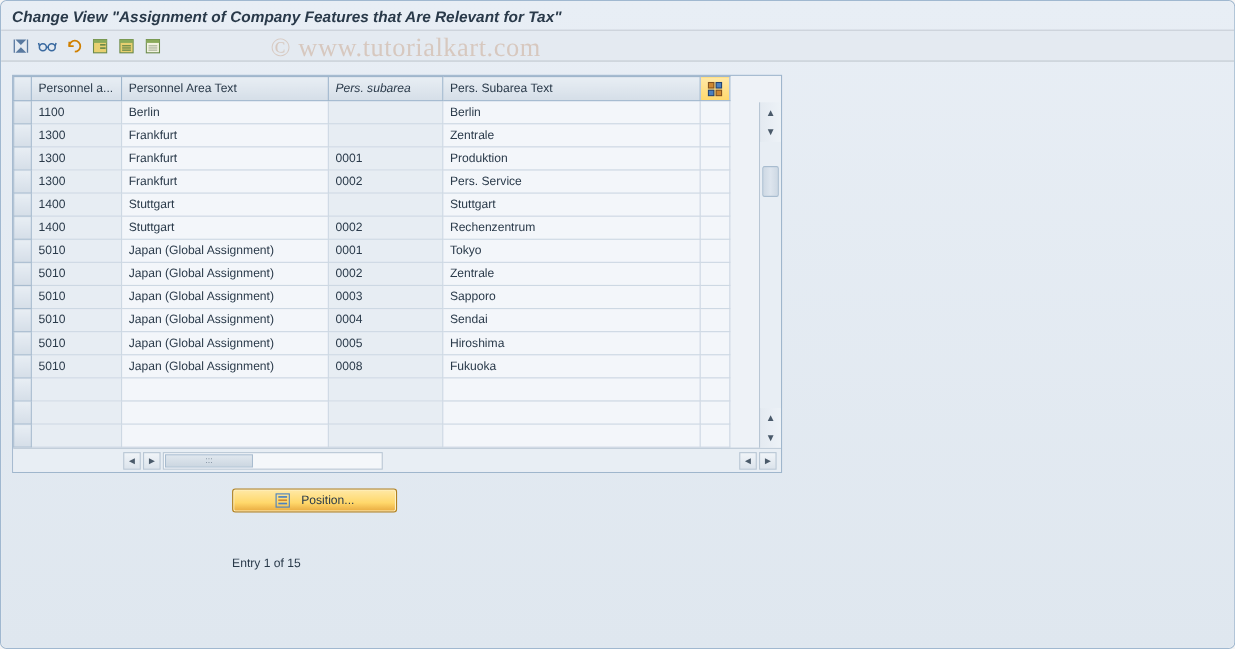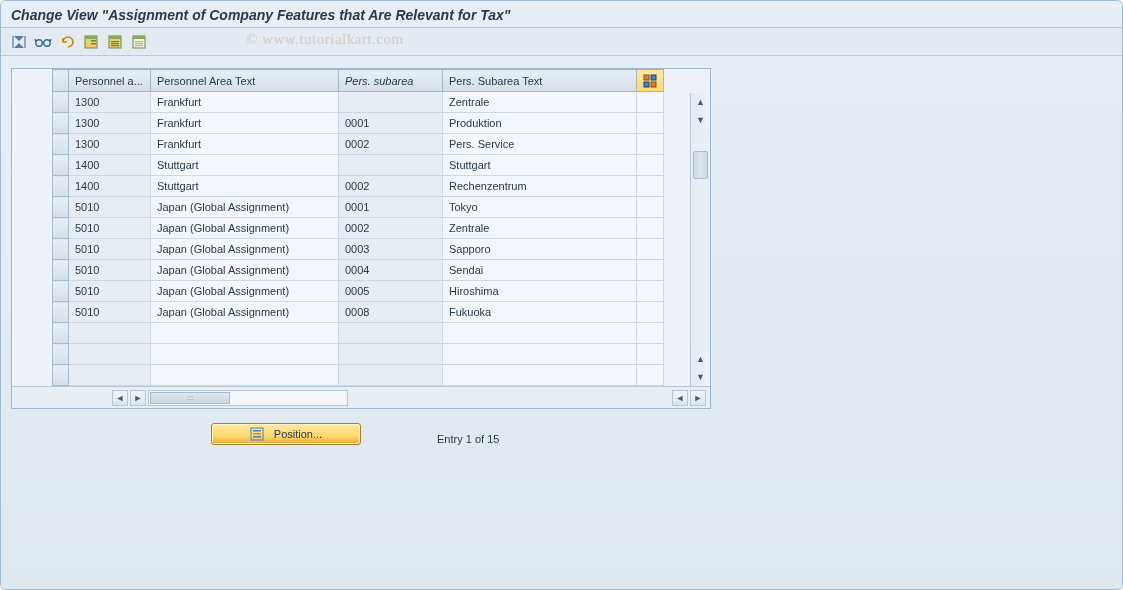--- a/index.html
+++ b/index.html
@@ -45,40 +45,39 @@
     display: flex;
     align-items: center;
     justify-content: center;
     cursor: pointer;
     border-radius: 3px;
   }
   .watermark {
     position: absolute;
     left: 245px;
     top: 3px;
-    font-size: 15px;
+    font-size: 24px;
     color: rgba(200,160,130,0.45);
     font-family: Georgia, serif;
     letter-spacing: 0.5px;
     pointer-events: none;
     text-align: right;
   }
   .content-area {
     padding: 12px 10px;
   }
   .table-wrap {
     background: #eef2f7;
     border: 1px solid #9fb6cc;
     width: 700px;
     position: relative;
   }
   .grid {
     border-collapse: collapse;
     table-layout: fixed;
-    margin-left: 40px;
   }
   .grid th {
     background: linear-gradient(to bottom, #e8eef4 0%, #d5dee8 100%);
     border: 1px solid #9fb6cc;
     font-weight: normal;
     text-align: left;
     padding: 3px 6px;
     height: 22px;
     color: #2a3a4a;
     overflow: hidden;
@@ -98,21 +97,21 @@
     background: linear-gradient(to bottom, #e8eef4 0%, #d5dee8 100%);
     border: 1px solid #a8bccf;
     width: 16px;
     padding:0;
   }
   .grid td.keycol { background: #e7edf3; }
   .col-sel { width: 16px; }
   .col0 { width: 82px; }
   .col1 { width: 188px; }
   .col2 { width: 104px; font-style: italic; }
-  .col3 { width: 194px; }
+  .col3 { width: 234px; }
   .settings-hdr {
     width: 22px; text-align:center; cursor:pointer;
     background: linear-gradient(to bottom, #ffe9a8 0%, #ffd86b 100%) !important;
   }
   .vscroll {
     position: absolute;
     right: 0; top: 24px; bottom: 22px; width: 20px;
     background: linear-gradient(to right, #e4eaf1, #edf2f7);
     border-left: 1px solid #b8c6d4;
     display:flex; flex-direction:column; align-items:center;
@@ -141,33 +140,33 @@
     width: 200px; height:16px; border:1px solid #b8c6d4; background:#f4f7fa;
     position:relative;
   }
   .hscroll .thumb {
     position:absolute; left:1px; top:1px; bottom:1px; width:80px;
     background:linear-gradient(#e0e7ee,#ccd7e1); border:1px solid #a8bccf;
     display:flex;align-items:center;justify-content:center;color:#8090a0;font-size:8px;
   }
   .hscroll .spacer { flex:1; }
   .footer-row {
-    display:flex;align-items:flex-end; gap:40px; padding: 14px 0 0 200px;
+    display:flex;align-items:flex-start; gap:40px; padding: 14px 0 0 200px; flex-direction: column;
   }
   .position-btn {
     display:flex;align-items:center;justify-content:center;
     gap:10px;
     background: linear-gradient(to bottom,#ffe9a8 0%, #ffd86b 60%, #e8a93e 100%);
     border:1px solid #b08020; border-radius:3px;
     height:22px; width:150px; cursor:pointer; color:#2a3a4a;
     font-size:11px;
     box-shadow: inset 0 0 0 1px #fff2c4;
   }
   .position-btn .ico { font-size:12px;}
-  .entry-text { color:#2a3a4a;margin-left:36px; }
+  .entry-text { color:#2a3a4a; }
   svg { display:block; }
 </style>
 </head>
 <body>
 
 <div class="window">
 
   <div class="title-bar">Change View "Assignment of Company Features that Are Relevant for Tax"</div>
 
   <div class="toolbar">
@@ -235,20 +234,28 @@
                   <rect x="8" y="1" width="5" height="5" fill="#4a80c0" stroke="#204070"></rect>
                   <rect x="1" y="8" width="5" height="5" fill="#4a80c0" stroke="#204070"></rect>
                   <rect x="8" y="8" width="5" height="5" fill="#d08830" stroke="#805020"></rect>
                 </svg>
             </th>
           </tr>
         </thead>
         <tbody id="tbody">
             <tr>
               <td class="rowsel"></td>
+              <td class="keycol">1100</td>
+              <td>Berlin</td>
+              <td class="keycol"></td>
+              <td>Berlin</td>
+              <td></td>
+            </tr>
+            <tr>
+              <td class="rowsel"></td>
               <td class="keycol">1300</td>
               <td>Frankfurt</td>
               <td class="keycol"></td>
               <td>Zentrale</td>
               <td></td>
             </tr>
             <tr>
               <td class="rowsel"></td>
               <td class="keycol">1300</td>
               <td>Frankfurt</td>

